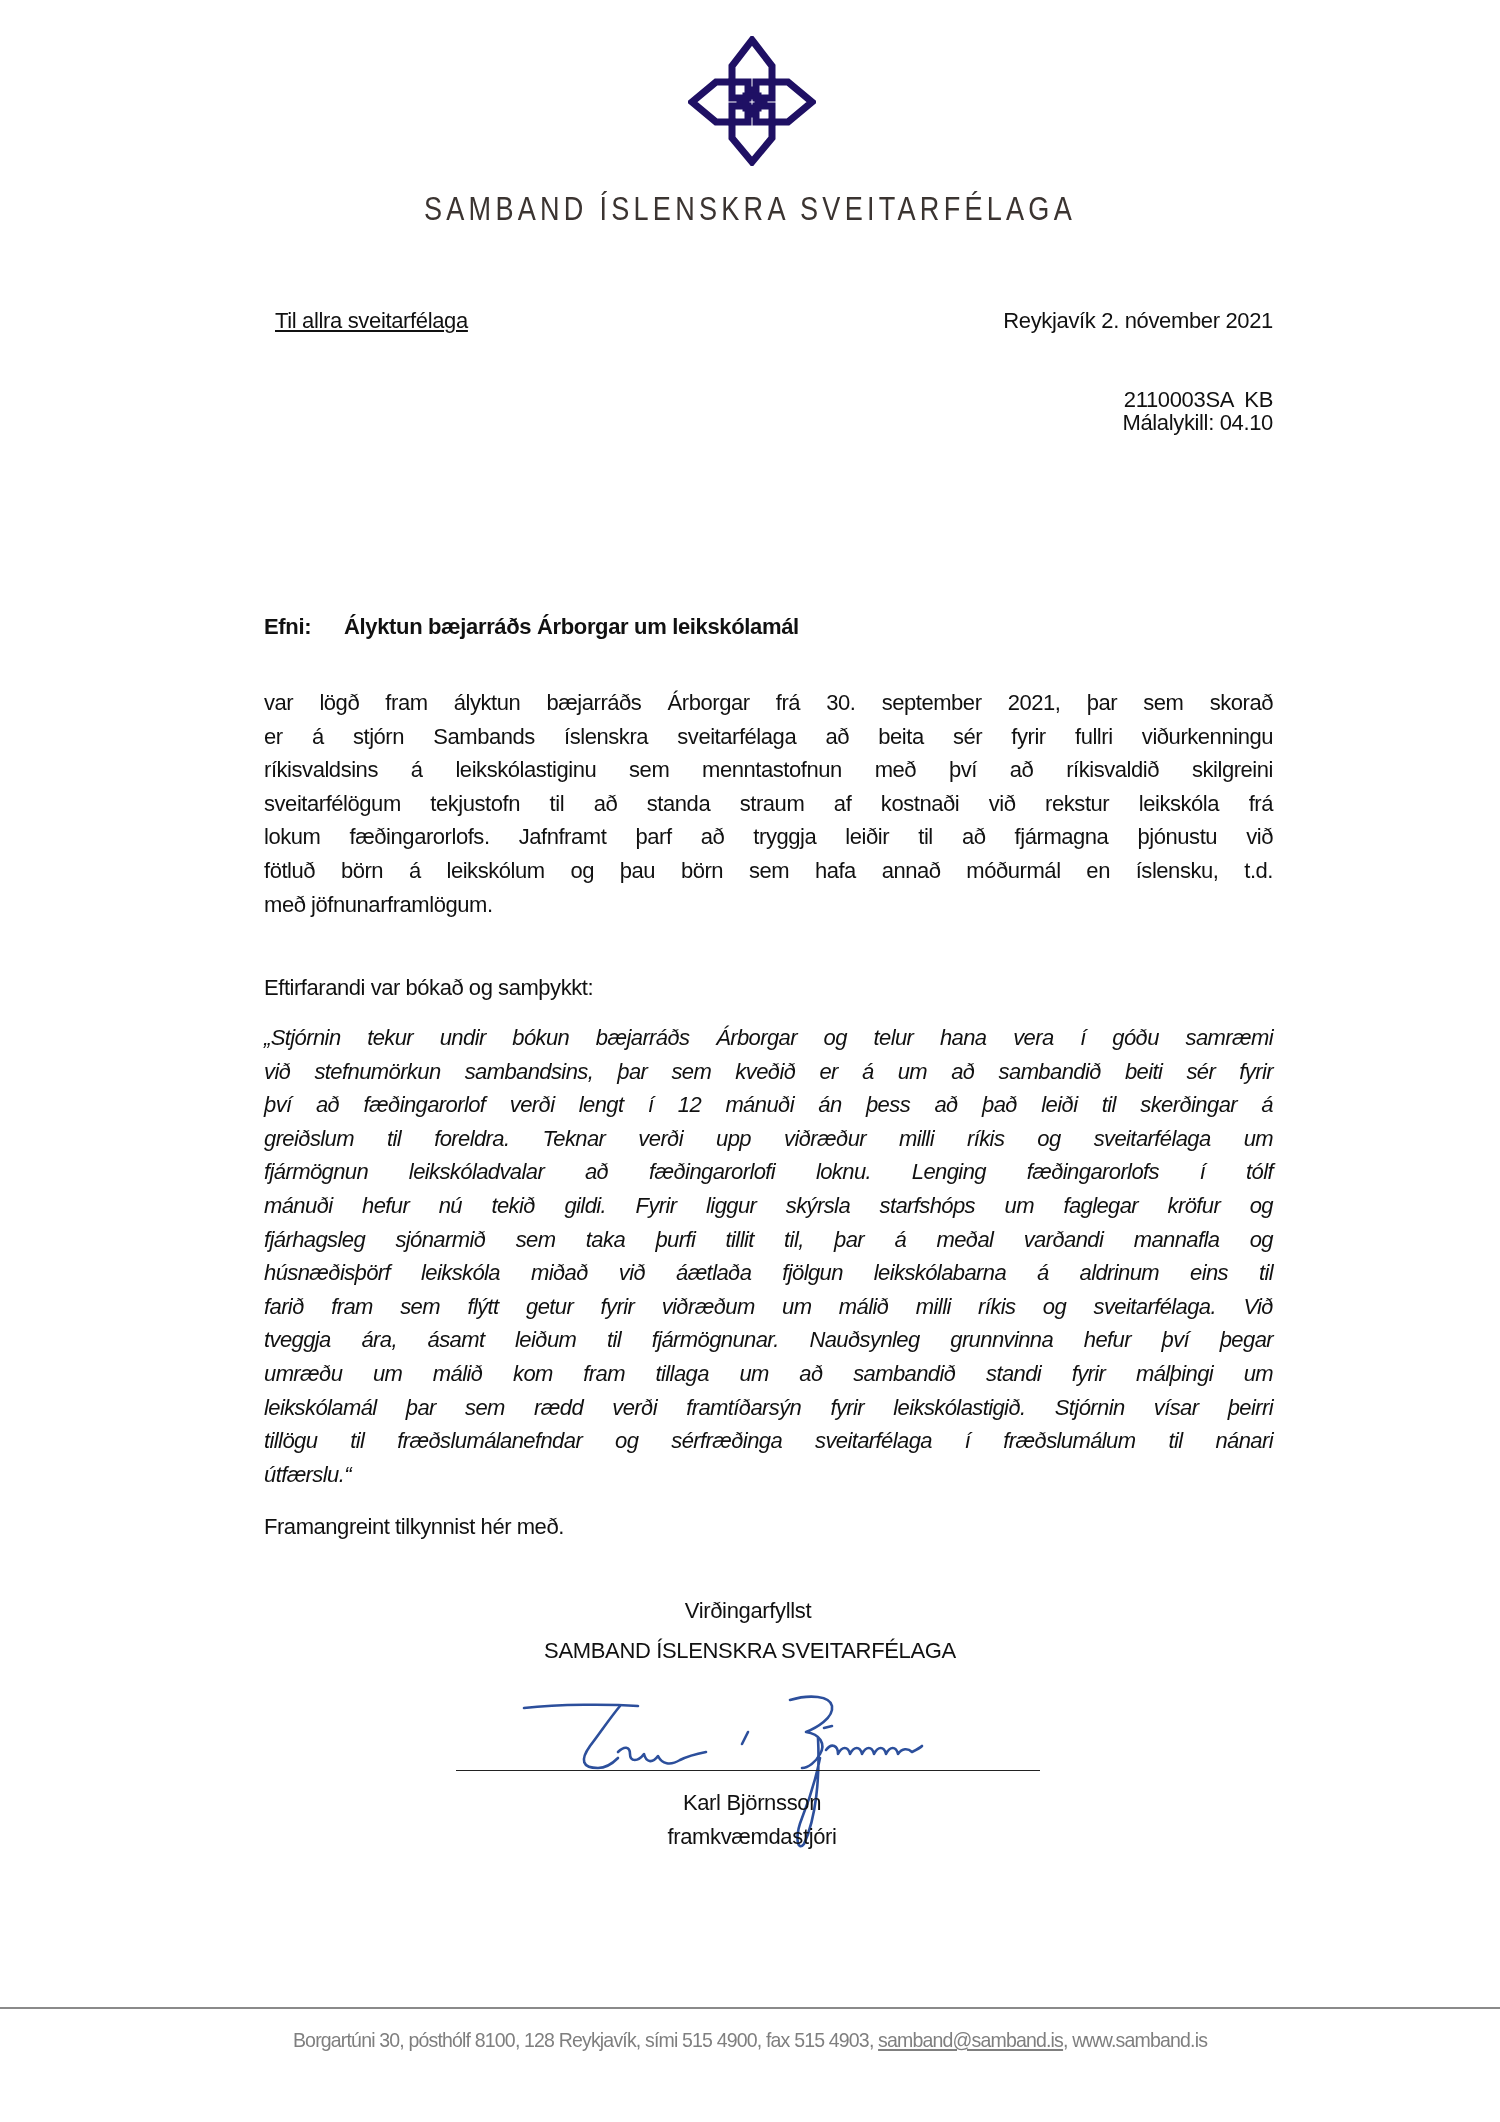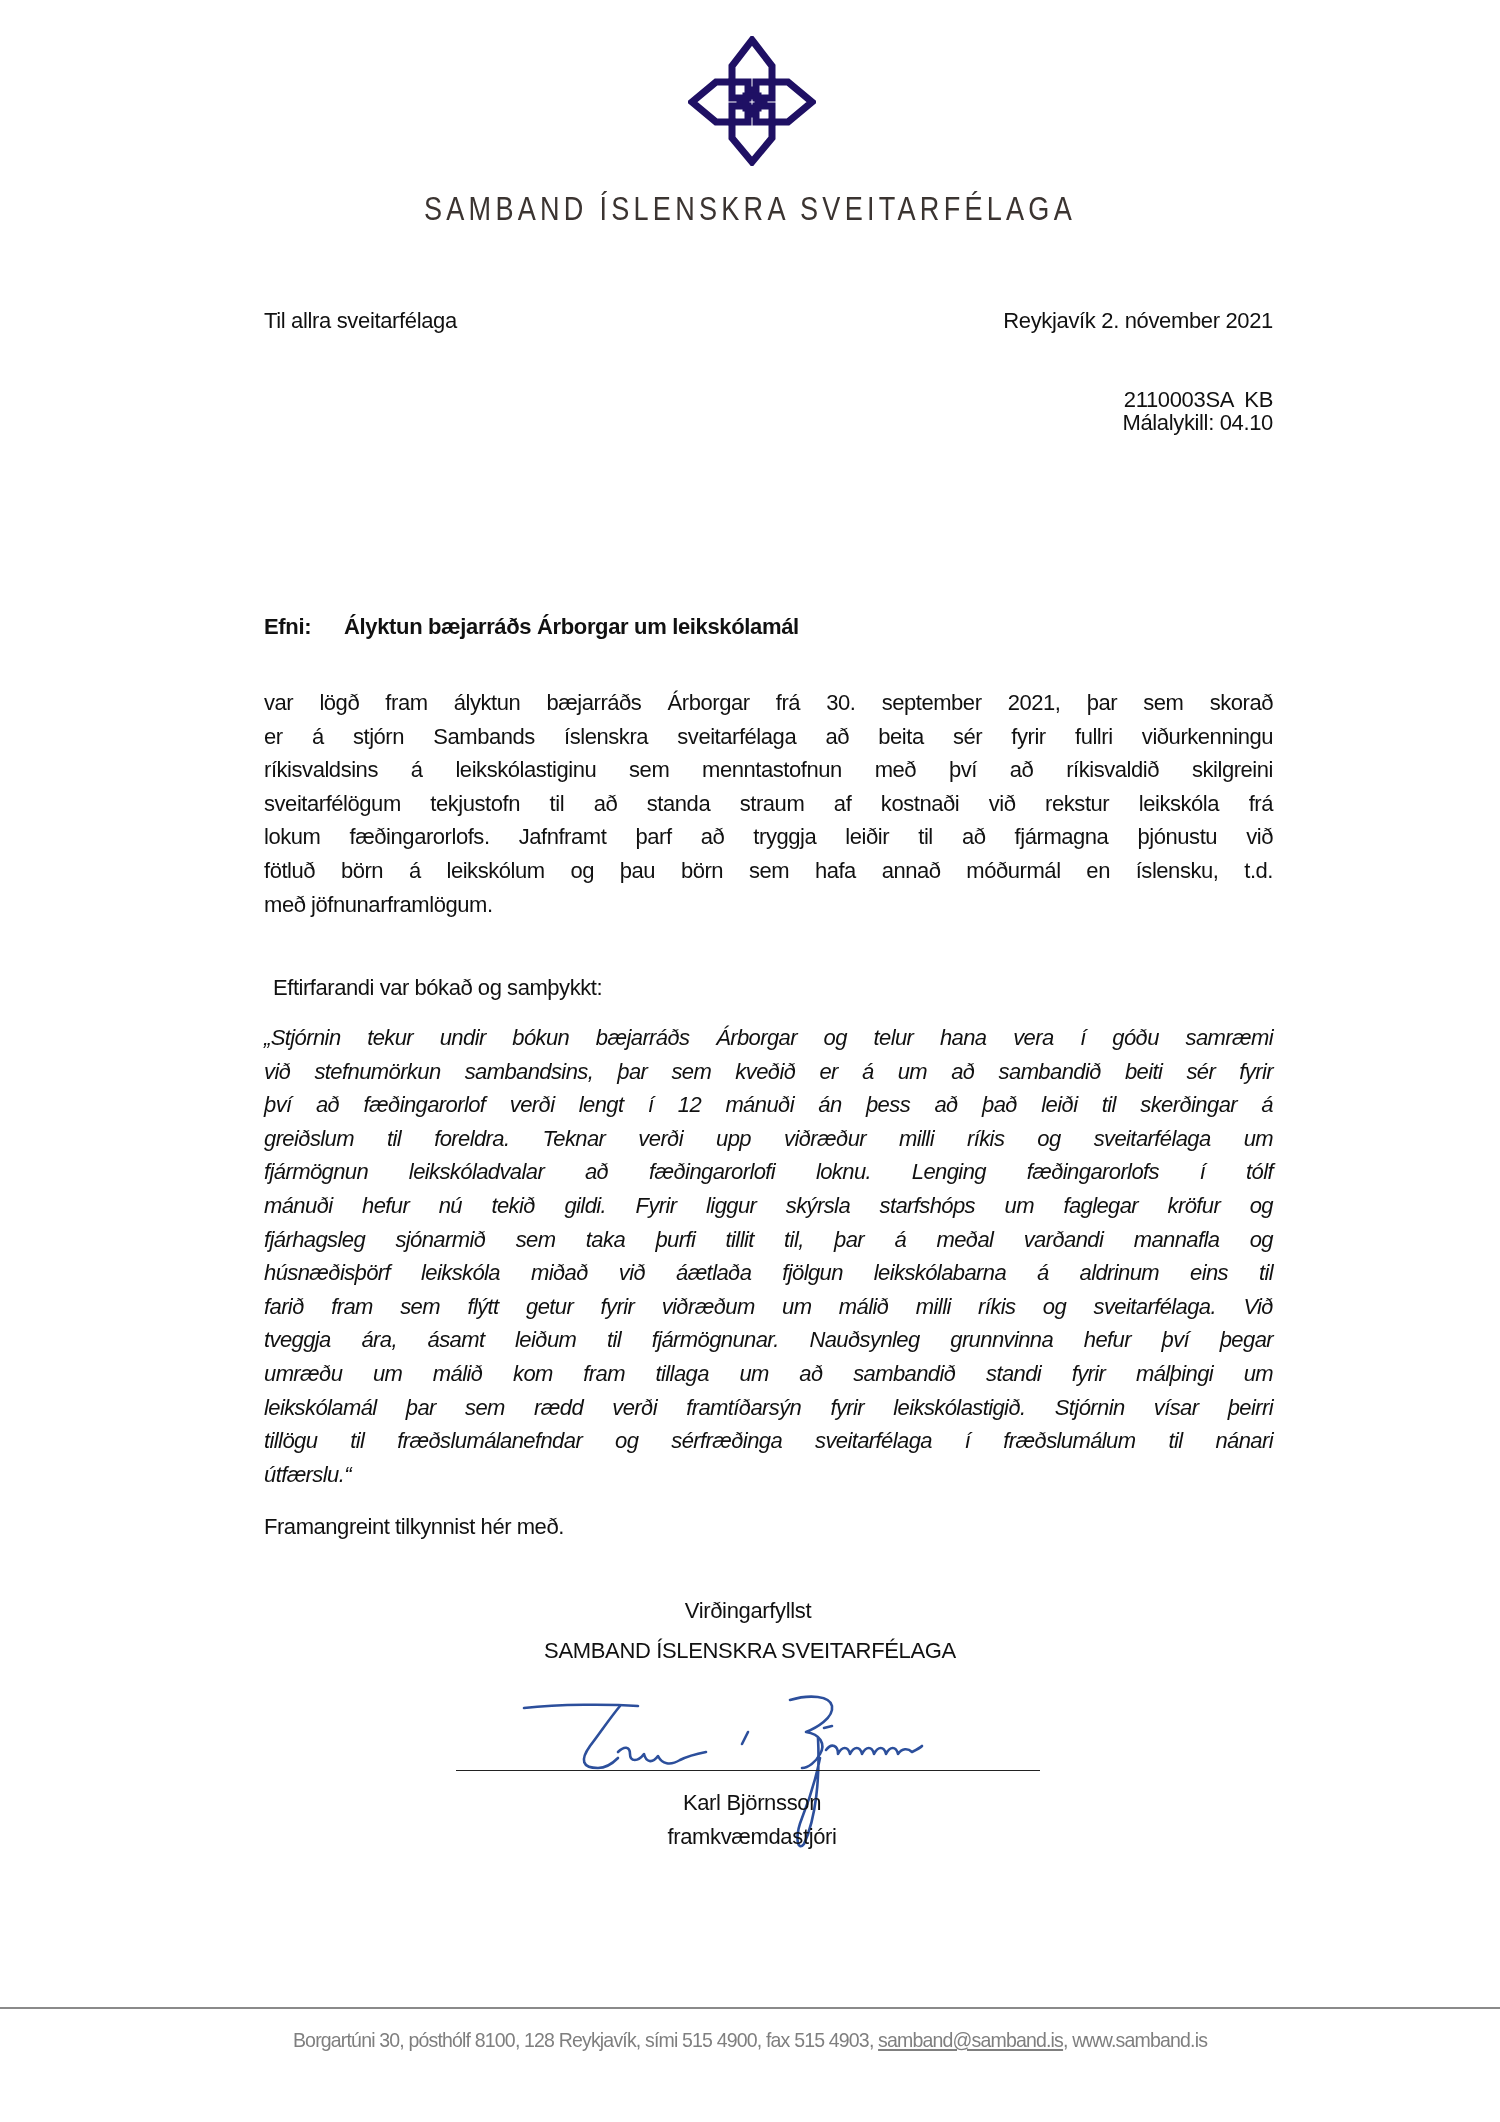--- a/index.html
+++ b/index.html
@@ -4,33 +4,33 @@
 <style>
   html, body { margin:0; padding:0; background:#ffffff; }
   body { width:1500px; height:2122px; position:relative; overflow:hidden;
          font-family:"Liberation Sans", sans-serif; color:#111; }
   .abs { position:absolute; }
   #logo { left:688px; top:36px; width:128px; height:130px; }
   #org-title { left:0; width:1500px; top:190px; text-align:center;
                font-family:"Liberation Sans", sans-serif; font-size:33px; letter-spacing:5.2px;
                color:#3b3431; transform:scaleX(0.82); transform-origin:center; }
   .txt { font-size:22px; line-height:33.6px; letter-spacing:-0.35px; white-space:nowrap; }
-  #recipient { left:264px; top:304px; }
+  #recipient { left:275px; top:304px;text-decoration:underline; }
   #date { right:227px; top:304px; text-align:right; }
   #refno { right:227px; top:383px; text-align:right; }
   #casekey { right:227px; top:406px; text-align:center; }
   #subject { left:264px; top:610px; font-weight:bold; }
   #subject .lbl { display:inline-block; width:80px; }
   .para { left:264px; width:1009px; }
   .line { display:block; height:33.6px; text-align:justify; text-align-last:justify;
           white-space:nowrap; overflow:visible; font-size:22px; letter-spacing:-0.45px; }
   .line.last { text-align-last:left; }
   .ital .line { font-style:italic; letter-spacing:-0.6px; }
   #p1 { top:690px; }
-  #p2 { top:975px;margin-left:9px; }
+  #p2 { top:975px; }
   #p3 { top:1025px; }
   #p4 { top:1514px; }
   .sig { left:0; width:1500px; text-align:center; }
   #closing { top:1594px; left:-2px; }
   #org-sign { top:1634px; }
   #sig-line { left:456px; width:584px; top:1770px; height:0; border-top:1.5px solid #222; }
   #signature { left:520px; top:1688px; width:500px; height:170px; }
   #signer { top:1786px; left:2px; }
   #signer-title { top:1820px; left:2px; }
   #footer-rule { left:0; width:1500px; top:2007px; border-top:2px solid #8a8a8a; }

